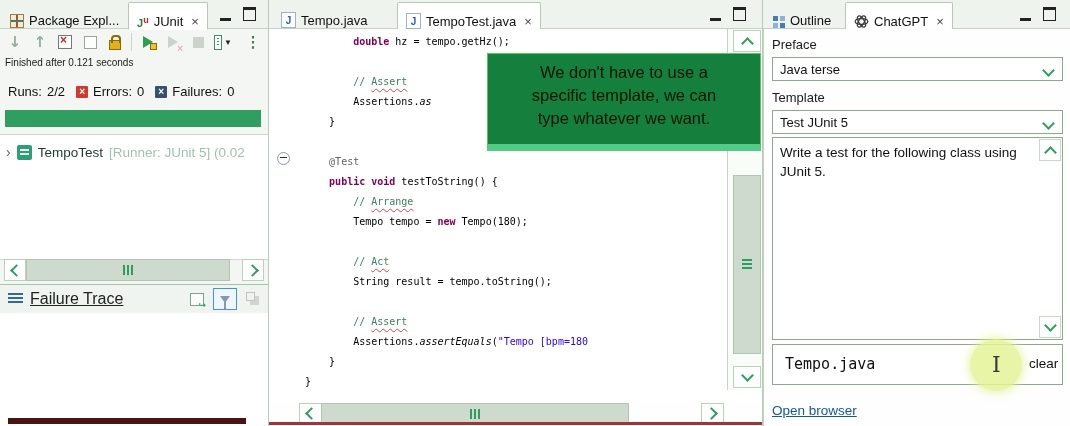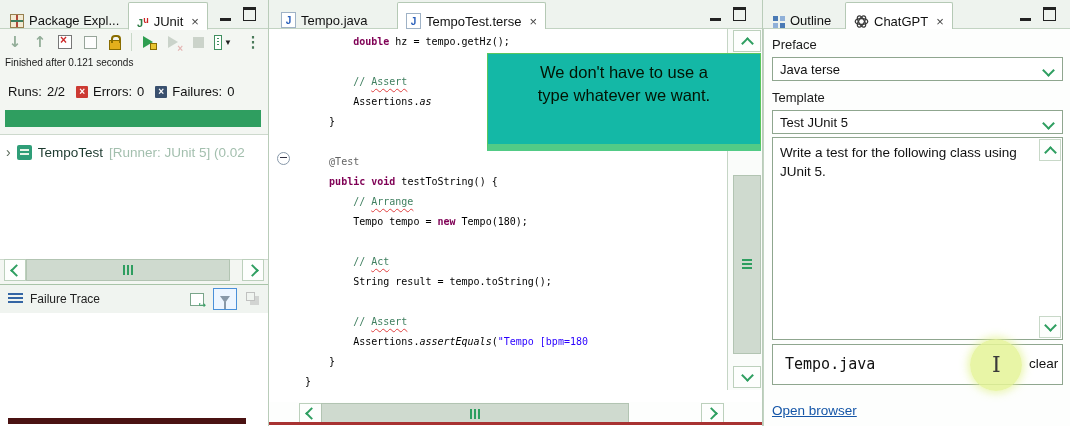--- a/index.html
+++ b/index.html
@@ -89,21 +89,21 @@
         align-items:center;justify-content:center;}
   .thumb{position:absolute;background:#cfdacf;border:1px solid #b2c4b2;}
   .gripH{position:absolute;left:50%;top:50%;transform:translate(-50%,-50%);display:flex;gap:2px;}
   .gripH i{width:2px;height:10px;background:#2e9e60;display:block;}
   .gripV{position:absolute;left:50%;top:50%;transform:translate(-50%,-50%);}
   .gripV i{width:10px;height:2px;background:#2e9e60;display:block;margin-bottom:2px;}
   .ft-header{position:absolute;left:0;top:284px;width:268px;height:28px;background:#f0f4f0;
         border-top:1px solid #a8c4a8;border-bottom:1px solid #cdd9cd;display:flex;align-items:center;}
   .burger{margin-left:8px;width:15px;}
   .burger i{display:block;height:2px;background:#3465a4;margin-bottom:2px;}
-  .ft-title{margin-left:7px;font-size:12px;color:#222;}
+  .ft-title{margin-left:7px;font-size:16px;color:#222;text-decoration:underline;}
   .ft-icons{margin-left:auto;margin-right:4px;display:flex;align-items:center;gap:5px;}
   .fti{width:22px;height:20px;display:flex;align-items:center;justify-content:center;}
   .fti.active{border:1px solid #4a90d9;background:#eef6ff;}
   .consq{width:12px;height:11px;border:1px solid #7aa58a;background:#fff;position:relative;}
   .consq::before{content:'↪';position:absolute;right:-3px;bottom:-5px;color:#2e9e60;font-size:9px;}
   .funnel{width:0;height:0;border-left:5px solid transparent;border-right:5px solid transparent;
         border-top:7px solid #8a99a8;position:relative;}
   .funnel::after{content:'';position:absolute;left:-1px;top:-1px;width:2px;height:7px;background:#8a99a8;}
   .cmpsq{width:7px;height:7px;border:1px solid #999;box-shadow:4px 4px 0 #bbb;margin:0 5px 5px 0;}
   .ft-body{position:absolute;left:0;top:313px;width:268px;height:113px;background:#fff;}
@@ -116,21 +116,21 @@
         white-space:pre;color:#000;}
   .kw{color:#7f0055;font-weight:bold;}
   .ann{color:#646464;}
   .cm{color:#3f7f5f;}
   .cmw{color:#3f7f5f;text-decoration:underline wavy #e04040 1px;text-underline-offset:3px;}
   .str{color:#2a00ff;}
   .itl{font-style:italic;}
   .fold{position:absolute;left:8px;top:152px;width:11px;height:11px;border:1px solid #8899aa;
         border-radius:50%;background:#fff;}
   .fold::after{content:'';position:absolute;left:2px;right:2px;top:4px;border-top:1px solid #334;}
-  .tip{position:absolute;left:218px;top:53px;width:272px;height:83px;background:#14b8a6;
+  .tip{position:absolute;left:218px;top:53px;width:272px;height:83px;background:#15803d;
        border:1px solid #59c75f;border-bottom:7px solid #52cb86;z-index:20;
        text-align:center;padding-top:7px;font-size:16.5px;line-height:23px;color:#031403;}
   .vscroll{left:458px;top:29px;width:34px;height:361px;background:#fafcfa;border-left:1px solid #c5d5c5;}
   .ered{position:absolute;left:0;top:422px;width:493px;height:3px;background:#a83232;}
 
   
   .right .body{position:absolute;left:0;top:29px;right:0;bottom:0;background:#fdfefd;border-left:1px solid #c2d3c2;}
   .rlabel{position:absolute;left:8px;font-size:13px;color:#1a1a1a;}
   .select{position:absolute;left:8px;width:291px;height:24px;background:#fff;border:1px solid #8fa68f;
         box-sizing:border-box;font-size:13px;display:flex;align-items:center;padding-left:7px;}
@@ -277,34 +277,35 @@
   </section>
 
   <section class="panel editor">
     <div class="tabbar">
       <div class="tab" style="left:4px">
         <span class="jfic">J</span>
         <span>Tempo.java</span>
       </div>
       <div class="tab active" style="left:128px">
         <span class="jfic">J</span>
-        <span>TempoTest.terse</span>
+        <span>TempoTest.java</span>
         <span class="close">×</span>
       </div>
       <div class="winctl" style="right:16px">
         <span><span class="minb"></span></span>
         <span><span class="maxb"></span></span>
       </div>
     </div>
 
     <div class="code" id="code"><div><span>        </span><span class="kw">double</span><span> hz = tempo.getHz();</span></div><div>&nbsp;</div><div><span>        </span><span class="cm">// </span><span class="cmw">Assert</span></div><div><span>        </span><span>Assertions.</span><span class="itl">as</span></div><div><span>    }</span></div><div>&nbsp;</div><div><span>    </span><span class="ann">@Test</span></div><div><span>    </span><span class="kw">public</span><span> </span><span class="kw">void</span><span> testToString() {</span></div><div><span>        </span><span class="cm">// </span><span class="cmw">Arrange</span></div><div><span>        </span><span>Tempo tempo = </span><span class="kw">new</span><span> Tempo(180);</span></div><div>&nbsp;</div><div><span>        </span><span class="cm">// </span><span class="cmw">Act</span></div><div><span>        </span><span>String result = tempo.toString();</span></div><div>&nbsp;</div><div><span>        </span><span class="cm">// </span><span class="cmw">Assert</span></div><div><span>        </span><span>Assertions.</span><span class="itl">assertEquals</span><span>(</span><span class="str">"Tempo [bpm=180</span></div><div><span>    }</span></div><div><span>}</span></div></div>
     <div class="fold"></div>
 
     <div class="tip">
       <div>We don't have to use a</div>
+      <div>specific template, we can</div>
       <div>type whatever we want.</div>
     </div>
 
     <div class="vscroll">
       <span class="sbox" style="left:5px;top:1px;width:26px;height:20px;">
           <span class="chev up"></span>
         </span>
       <span class="thumb" style="left:5px;top:146px;width:26px;height:177px;">
         <span class="gripV">
             <i></i>

